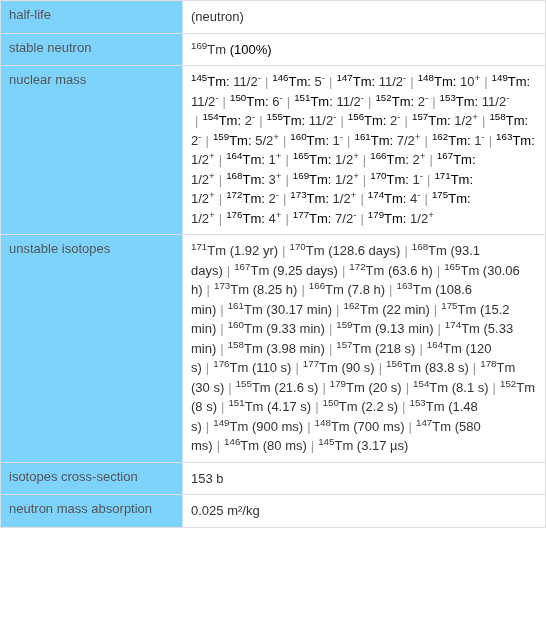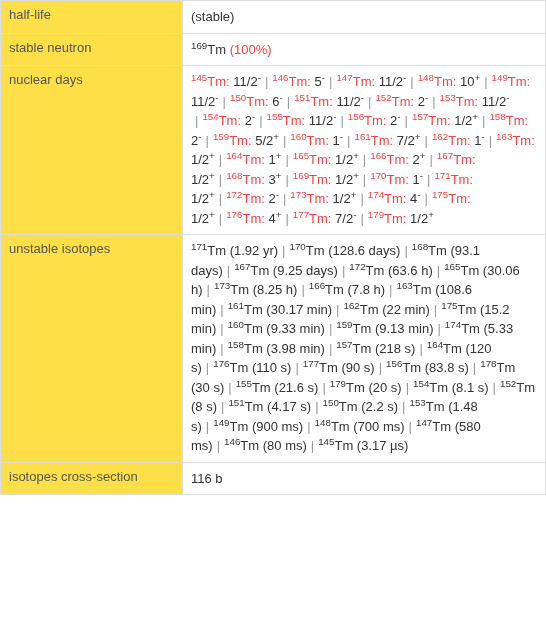--- a/index.html
+++ b/index.html
@@ -20,56 +20,60 @@
   }
   .cell {
     display: table-cell;
     padding: 6px 8px;
     vertical-align: top;
     border: 1px solid #ddd;
   }
   .cell.label {
     width: 182px;
     color: #555;
-    background: #fde047;
+    background: #7dd3fc;
   }
   .cell.value {
     color: #333;
     line-height: 1.5;
   }
-  .gray { color: #ef4444; }
+  .gray { color: #000000; }
   .spin-value, .isotope-value { white-space: normal; }
   sup { font-size: 0.75em; vertical-align: super; line-height: 0; }
   .sep { color: #999; margin: 0 4px; }
   .nowrap { white-space: nowrap; }
 </style>
 </head>
 <body>
 
 <div class="table">
 
   <div class="row">
     <div class="cell label">half-life</div>
-    <div class="cell value gray">(stable)</div>
+    <div class="cell value gray">(neutron)</div>
   </div>
 
   <div class="row">
     <div class="cell label">stable neutron</div>
     <div class="cell value" id="stable-isotopes-value"><span><sup>169</sup><span>Tm</span><span class="gray"> (100%)</span></span></div>
   </div>
 
   <div class="row">
-    <div class="cell label">nuclear days</div>
+    <div class="cell label">nuclear mass</div>
     <div class="cell value spin-value" id="nuclear-spin-value"><span><span class="gray"><sup>145</sup>Tm: </span><span class="nowrap"> 11/2<sup>-</sup></span></span><span class="sep">|</span><span><span class="gray"><sup>146</sup>Tm: </span><span class="nowrap"> 5<sup>-</sup></span></span><span class="sep">|</span><span><span class="gray"><sup>147</sup>Tm: </span><span class="nowrap"> 11/2<sup>-</sup></span></span><span class="sep">|</span><span><span class="gray"><sup>148</sup>Tm: </span><span class="nowrap"> 10<sup>+</sup></span></span><span class="sep">|</span><span><span class="gray"><sup>149</sup>Tm: </span><span class="nowrap"> 11/2<sup>-</sup></span></span><span class="sep">|</span><span><span class="gray"><sup>150</sup>Tm: </span><span class="nowrap"> 6<sup>-</sup></span></span><span class="sep">|</span><span><span class="gray"><sup>151</sup>Tm: </span><span class="nowrap"> 11/2<sup>-</sup></span></span><span class="sep">|</span><span><span class="gray"><sup>152</sup>Tm: </span><span class="nowrap"> 2<sup>-</sup></span></span><span class="sep">|</span><span><span class="gray"><sup>153</sup>Tm: </span><span class="nowrap"> 11/2<sup>-</sup></span></span><span class="sep">|</span><span><span class="gray"><sup>154</sup>Tm: </span><span class="nowrap"> 2<sup>-</sup></span></span><span class="sep">|</span><span><span class="gray"><sup>155</sup>Tm: </span><span class="nowrap"> 11/2<sup>-</sup></span></span><span class="sep">|</span><span><span class="gray"><sup>156</sup>Tm: </span><span class="nowrap"> 2<sup>-</sup></span></span><span class="sep">|</span><span><span class="gray"><sup>157</sup>Tm: </span><span class="nowrap"> 1/2<sup>+</sup></span></span><span class="sep">|</span><span><span class="gray"><sup>158</sup>Tm: </span><span class="nowrap"> 2<sup>-</sup></span></span><span class="sep">|</span><span><span class="gray"><sup>159</sup>Tm: </span><span class="nowrap"> 5/2<sup>+</sup></span></span><span class="sep">|</span><span><span class="gray"><sup>160</sup>Tm: </span><span class="nowrap"> 1<sup>-</sup></span></span><span class="sep">|</span><span><span class="gray"><sup>161</sup>Tm: </span><span class="nowrap"> 7/2<sup>+</sup></span></span><span class="sep">|</span><span><span class="gray"><sup>162</sup>Tm: </span><span class="nowrap"> 1<sup>-</sup></span></span><span class="sep">|</span><span><span class="gray"><sup>163</sup>Tm: </span><span class="nowrap"> 1/2<sup>+</sup></span></span><span class="sep">|</span><span><span class="gray"><sup>164</sup>Tm: </span><span class="nowrap"> 1<sup>+</sup></span></span><span class="sep">|</span><span><span class="gray"><sup>165</sup>Tm: </span><span class="nowrap"> 1/2<sup>+</sup></span></span><span class="sep">|</span><span><span class="gray"><sup>166</sup>Tm: </span><span class="nowrap"> 2<sup>+</sup></span></span><span class="sep">|</span><span><span class="gray"><sup>167</sup>Tm: </span><span class="nowrap"> 1/2<sup>+</sup></span></span><span class="sep">|</span><span><span class="gray"><sup>168</sup>Tm: </span><span class="nowrap"> 3<sup>+</sup></span></span><span class="sep">|</span><span><span class="gray"><sup>169</sup>Tm: </span><span class="nowrap"> 1/2<sup>+</sup></span></span><span class="sep">|</span><span><span class="gray"><sup>170</sup>Tm: </span><span class="nowrap"> 1<sup>-</sup></span></span><span class="sep">|</span><span><span class="gray"><sup>171</sup>Tm: </span><span class="nowrap"> 1/2<sup>+</sup></span></span><span class="sep">|</span><span><span class="gray"><sup>172</sup>Tm: </span><span class="nowrap"> 2<sup>-</sup></span></span><span class="sep">|</span><span><span class="gray"><sup>173</sup>Tm: </span><span class="nowrap"> 1/2<sup>+</sup></span></span><span class="sep">|</span><span><span class="gray"><sup>174</sup>Tm: </span><span class="nowrap"> 4<sup>-</sup></span></span><span class="sep">|</span><span><span class="gray"><sup>175</sup>Tm: </span><span class="nowrap"> 1/2<sup>+</sup></span></span><span class="sep">|</span><span><span class="gray"><sup>176</sup>Tm: </span><span class="nowrap"> 4<sup>+</sup></span></span><span class="sep">|</span><span><span class="gray"><sup>177</sup>Tm: </span><span class="nowrap"> 7/2<sup>-</sup></span></span><span class="sep">|</span><span><span class="gray"><sup>179</sup>Tm: </span><span class="nowrap"> 1/2<sup>+</sup></span></span></div>
   </div>
 
   <div class="row">
     <div class="cell label">unstable isotopes</div>
     <div class="cell value isotope-value gray" id="unstable-isotopes-value"><span><sup>171</sup>Tm<span> (1.92 yr)</span></span><span class="sep">|</span><span><sup>170</sup>Tm<span> (128.6 days)</span></span><span class="sep">|</span><span><sup>168</sup>Tm<span> (93.1 days)</span></span><span class="sep">|</span><span><sup>167</sup>Tm<span> (9.25 days)</span></span><span class="sep">|</span><span><sup>172</sup>Tm<span> (63.6 h)</span></span><span class="sep">|</span><span><sup>165</sup>Tm<span> (30.06 h)</span></span><span class="sep">|</span><span><sup>173</sup>Tm<span> (8.25 h)</span></span><span class="sep">|</span><span><sup>166</sup>Tm<span> (7.8 h)</span></span><span class="sep">|</span><span><sup>163</sup>Tm<span> (108.6 min)</span></span><span class="sep">|</span><span><sup>161</sup>Tm<span> (30.17 min)</span></span><span class="sep">|</span><span><sup>162</sup>Tm<span> (22 min)</span></span><span class="sep">|</span><span><sup>175</sup>Tm<span> (15.2 min)</span></span><span class="sep">|</span><span><sup>160</sup>Tm<span> (9.33 min)</span></span><span class="sep">|</span><span><sup>159</sup>Tm<span> (9.13 min)</span></span><span class="sep">|</span><span><sup>174</sup>Tm<span> (5.33 min)</span></span><span class="sep">|</span><span><sup>158</sup>Tm<span> (3.98 min)</span></span><span class="sep">|</span><span><sup>157</sup>Tm<span> (218 s)</span></span><span class="sep">|</span><span><sup>164</sup>Tm<span> (120 s)</span></span><span class="sep">|</span><span><sup>176</sup>Tm<span> (110 s)</span></span><span class="sep">|</span><span><sup>177</sup>Tm<span> (90 s)</span></span><span class="sep">|</span><span><sup>156</sup>Tm<span> (83.8 s)</span></span><span class="sep">|</span><span><sup>178</sup>Tm<span> (30 s)</span></span><span class="sep">|</span><span><sup>155</sup>Tm<span> (21.6 s)</span></span><span class="sep">|</span><span><sup>179</sup>Tm<span> (20 s)</span></span><span class="sep">|</span><span><sup>154</sup>Tm<span> (8.1 s)</span></span><span class="sep">|</span><span><sup>152</sup>Tm<span> (8 s)</span></span><span class="sep">|</span><span><sup>151</sup>Tm<span> (4.17 s)</span></span><span class="sep">|</span><span><sup>150</sup>Tm<span> (2.2 s)</span></span><span class="sep">|</span><span><sup>153</sup>Tm<span> (1.48 s)</span></span><span class="sep">|</span><span><sup>149</sup>Tm<span> (900 ms)</span></span><span class="sep">|</span><span><sup>148</sup>Tm<span> (700 ms)</span></span><span class="sep">|</span><span><sup>147</sup>Tm<span> (580 ms)</span></span><span class="sep">|</span><span><sup>146</sup>Tm<span> (80 ms)</span></span><span class="sep">|</span><span><sup>145</sup>Tm<span> (3.17 µs)</span></span></div>
   </div>
 
   <div class="row">
     <div class="cell label">isotopes cross-section</div>
-    <div class="cell value">116 b</div>
+    <div class="cell value">153 b</div>
   </div>
 
+  <div class="row">
+    <div class="cell label">neutron mass absorption</div>
+    <div class="cell value">0.025 m²/kg</div>
+  </div>
 
 </div>
 
 </body></html>

